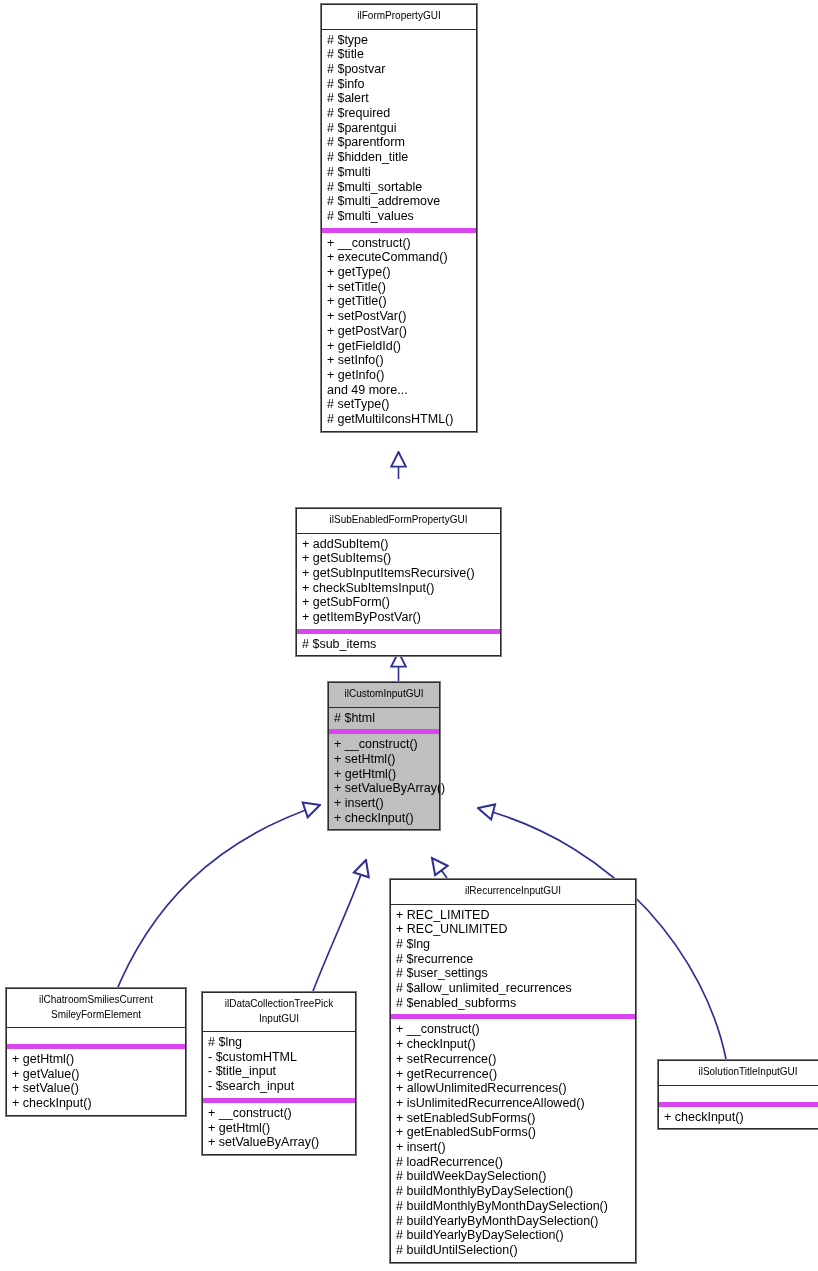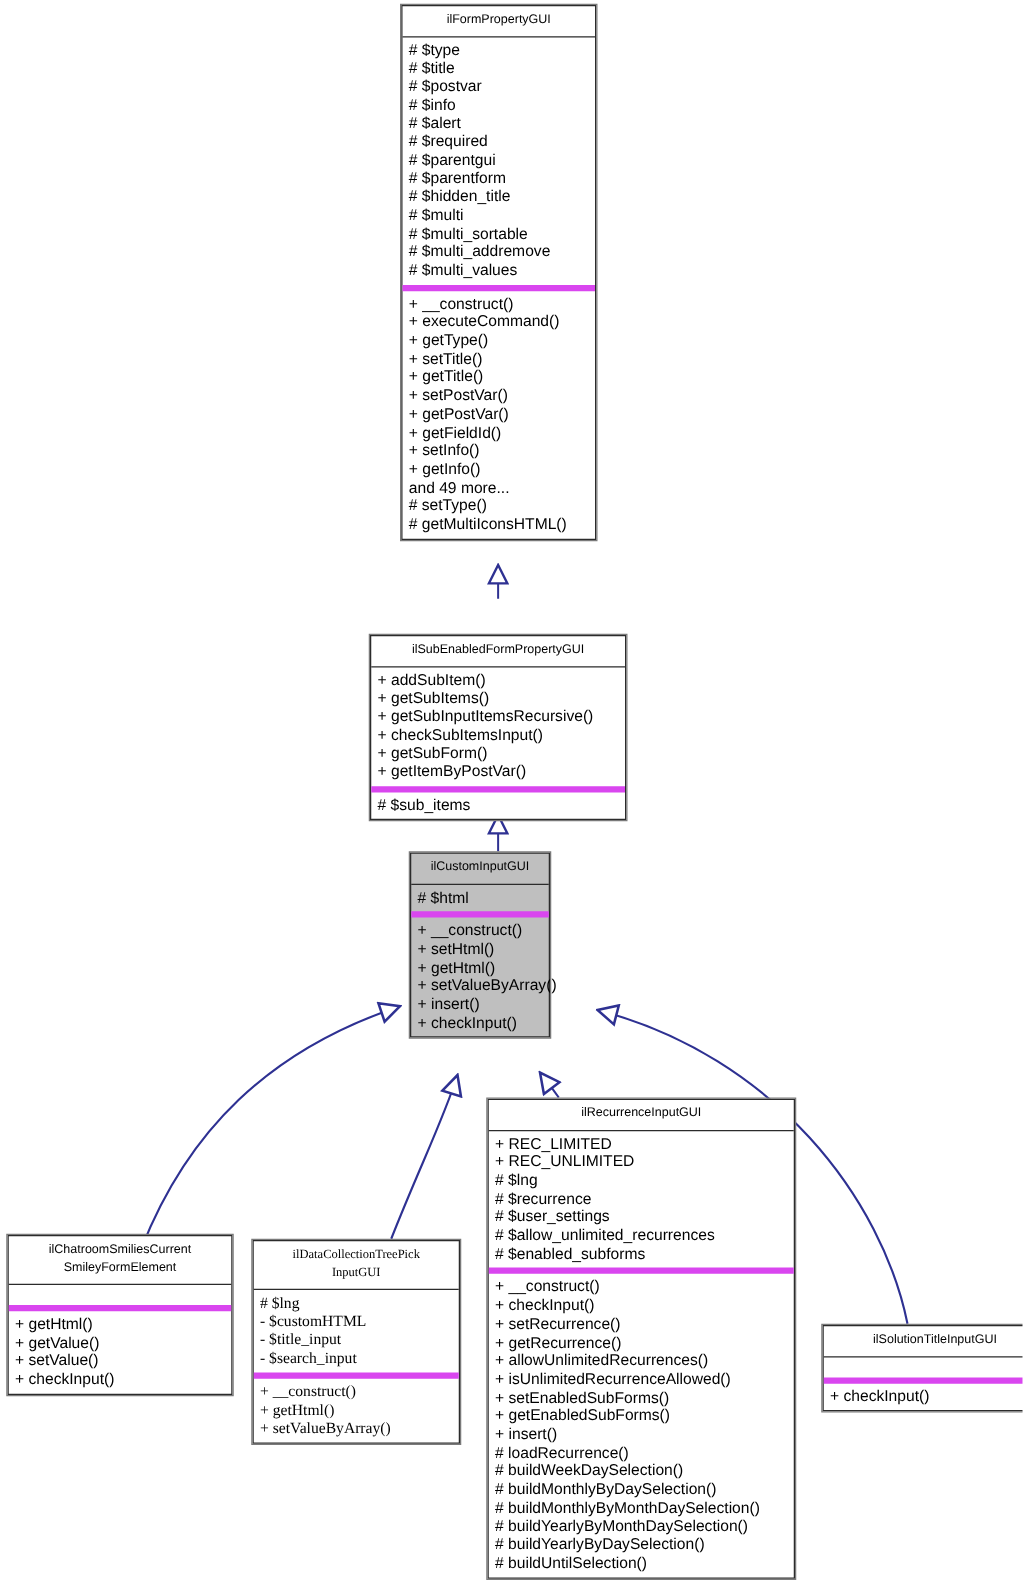--- a/index.html
+++ b/index.html
@@ -64,21 +64,21 @@
     font-size: 12.5px;
     line-height: 14.7px;
     color: #000000;
     white-space: pre;
   }
   
   #cls-form          { left: 321px; top: 4px;    width: 156px; }
   #cls-subenabled    { left: 296px; top: 480px;  width: 205px; margin-top: 28px; }
   #cls-custom        { left: 328px; top: 682px;  width: 112px; }
   #cls-chatroom      { left: 6px;   top: 988px; width: 180px; }
-  #cls-datacoll      { left: 202px; top: 992px;  width: 166px; font-family: Liberation Serif, serif; }
+  #cls-datacoll      { left: 202px; top: 992px;  width: 154px; }
   #cls-recurrence    { left: 390px; top: 879px;  width: 246px; }
   #cls-solution      { left: 658px; top: 1060px; width: 180px; }
 </style>
 </head>
 <body>
 
 <div id="diagram">
 
   <svg class="edges" viewBox="0 0 818 1271" xmlns="http://www.w3.org/2000/svg">
     <defs>

